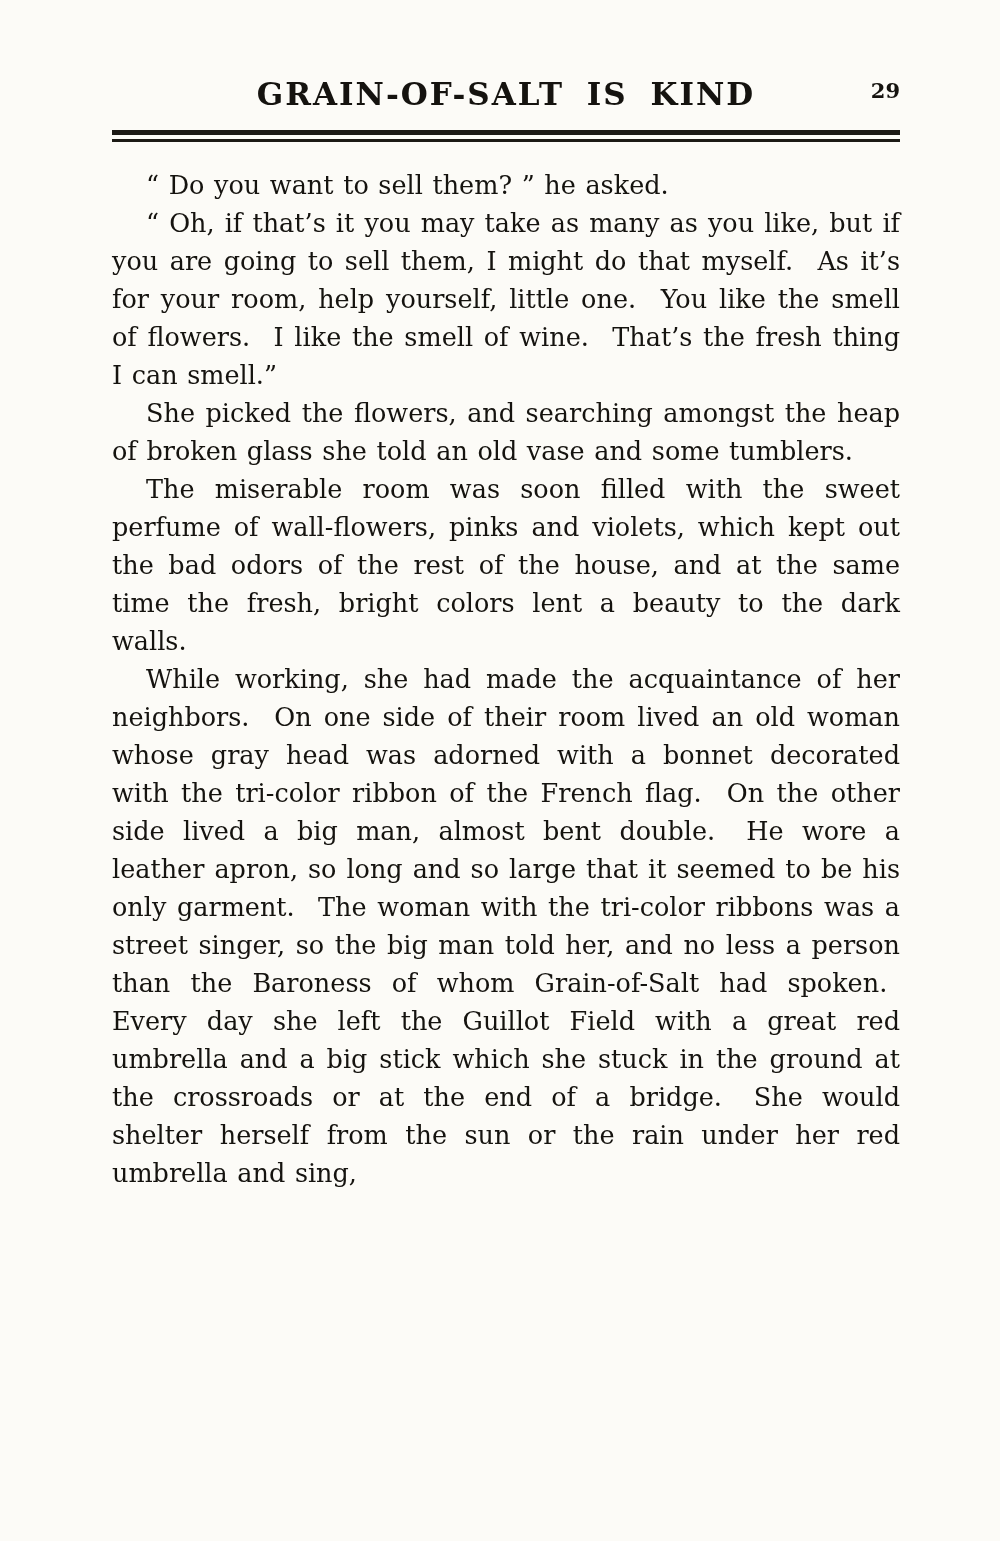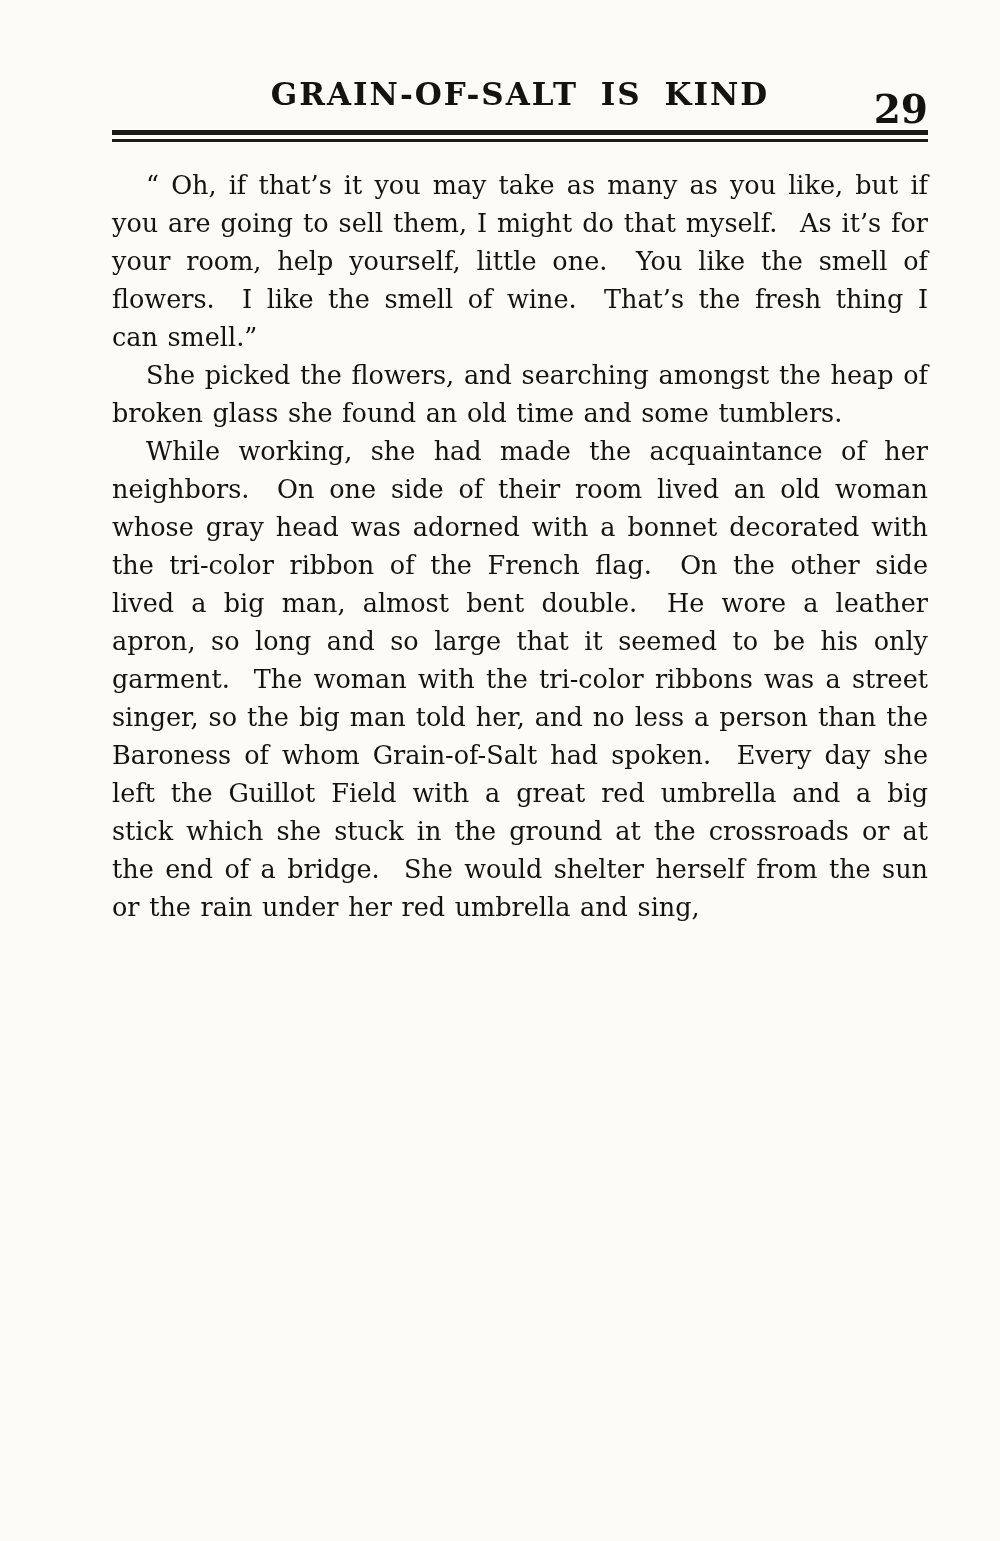--- a/index.html
+++ b/index.html
@@ -11,42 +11,42 @@
     height: 1541px;
     background: #fcfbf7;
     color: #15130f;
     font-family: "DejaVu Serif", "Liberation Serif", serif;
     overflow: hidden;
   }
   .page {
     box-sizing: border-box;
     width: 1000px;
     height: 1541px;
-    padding: 76px 72px 0 112px;
+    padding: 76px 100px 0 112px;
     position: relative;
   }
   .page-header {
     position: relative;
     text-align: center;
     height: 44px;
   }
   .running-title {
     display: inline-block;
     margin: 0;
     font-size: 31px;
     font-weight: bold;
     letter-spacing: 2px;
     word-spacing: 10px;
     white-space: nowrap;
   }
   .page-number {
     position: absolute;
     right: 0;
-    top: 10px;
-    font-size: 39px;
+    top: 2px;
+    font-size: 21px;
     font-weight: bold;
   }
   .header-rule {
     margin-top: 10px;
     height: 4px;
     border-top: 5px solid #1c1a15;
     border-bottom: 3px solid #1c1a15;
   }
   .body-text {
     margin-top: 24px;
@@ -66,18 +66,20 @@
 <div class="page">
 
   <header class="page-header">
     <h1 class="running-title">GRAIN-OF-SALT IS KIND</h1>
     <span class="page-number">29</span>
   </header>
 
   <div class="header-rule"></div>
 
   <main class="body-text">
+    <p>“ Do you want to sell them? ” he asked.</p>
     <p>“ Oh, if that’s it you may take as many as you like, but if you are going to sell them, I might do that myself.  As it’s for your room, help yourself, little one.  You like the smell of flowers.  I like the smell of wine.  That’s the fresh thing I can smell.”</p>
-    <p>She picked the flowers, and searching amongst the heap of broken glass she found an old time and some tumblers.</p>
+    <p>She picked the flowers, and searching amongst the heap of broken glass she told an old vase and some tumblers.</p>
+    <p>The miserable room was soon filled with the sweet perfume of wall-flowers, pinks and violets, which kept out the bad odors of the rest of the house, and at the same time the fresh, bright colors lent a beauty to the dark walls.</p>
     <p>While working, she had made the acquaintance of her neighbors.  On one side of their room lived an old woman whose gray head was adorned with a bonnet decorated with the tri-color ribbon of the French flag.  On the other side lived a big man, almost bent double.  He wore a leather apron, so long and so large that it seemed to be his only garment.  The woman with the tri-color ribbons was a street singer, so the big man told her, and no less a person than the Baroness of whom Grain-of-Salt had spoken.  Every day she left the Guillot Field with a great red umbrella and a big stick which she stuck in the ground at the crossroads or at the end of a bridge.  She would shelter herself from the sun or the rain under her red umbrella and sing,</p>
   </main>
 
 </div>
 
 </body></html>

